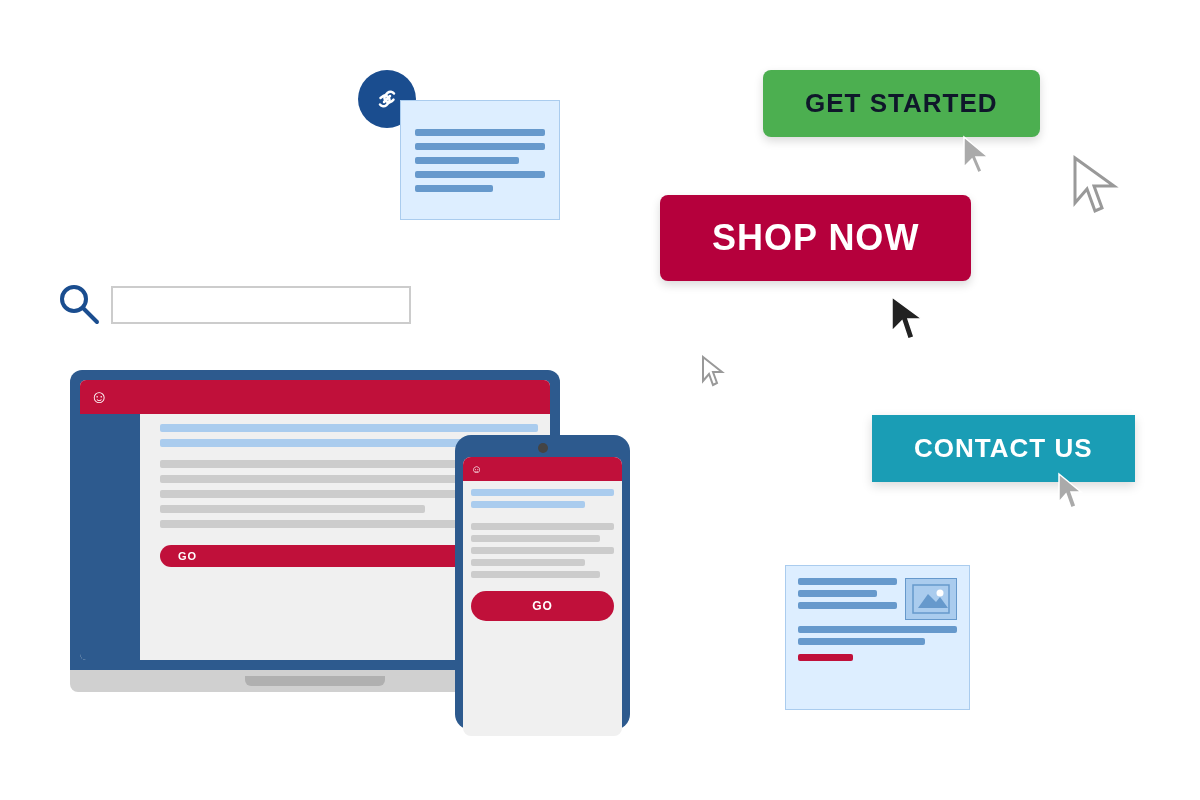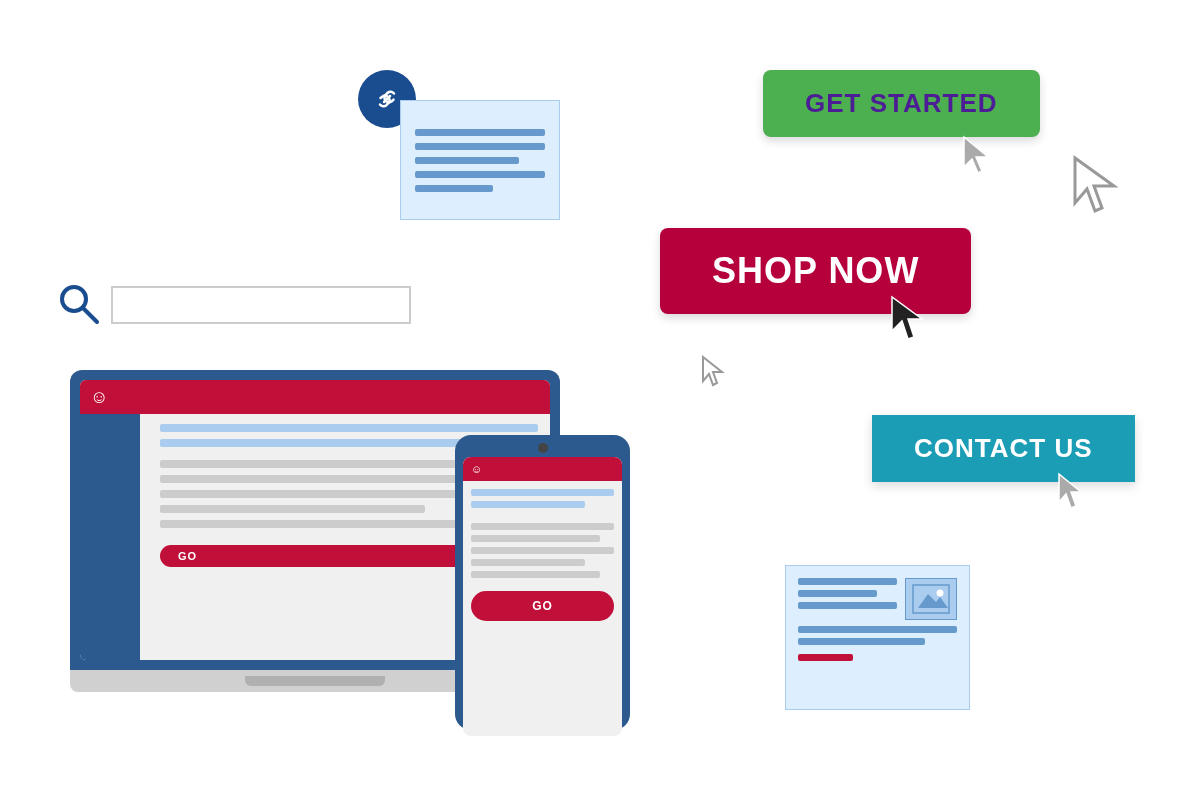--- a/index.html
+++ b/index.html
@@ -201,21 +201,21 @@
       letter-spacing: 1px;
       width: 100%;
     }
 
     
     .btn-get-started {
       position: absolute;
       top: 70px;
       left: 763px;
       background: #4caf50;
-      color: #4c1d95;
+      color: #0f172a;
       font-size: 26px;
       font-weight: 900;
       padding: 18px 42px;
       border-radius: 8px;
       letter-spacing: 1px;
       box-shadow: 0 4px 10px rgba(0,0,0,0.15);
       cursor: pointer;
       user-select: none;
     }
     .btn-shop-now {
@@ -225,21 +225,20 @@
       background: #b5003c;
       color: #fff;
       font-size: 36px;
       font-weight: 900;
       padding: 22px 52px;
       border-radius: 8px;
       letter-spacing: 1px;
       box-shadow: 0 4px 10px rgba(0,0,0,0.15);
       cursor: pointer;
       user-select: none;
-      margin-top: 33px;
     }
     .btn-contact-us {
       position: absolute;
       top: 415px;
       left: 872px;
       background: #1a9db5;
       color: #fff;
       font-size: 26px;
       font-weight: 900;
       padding: 18px 42px;

